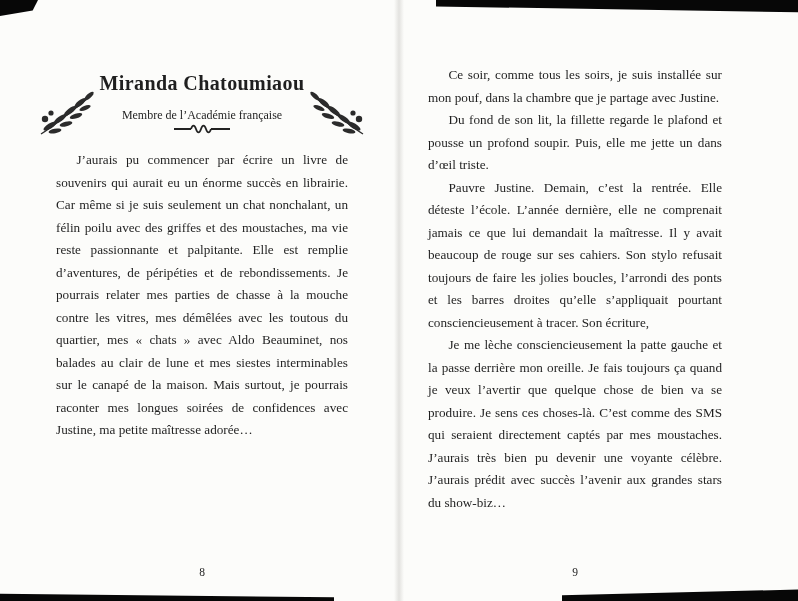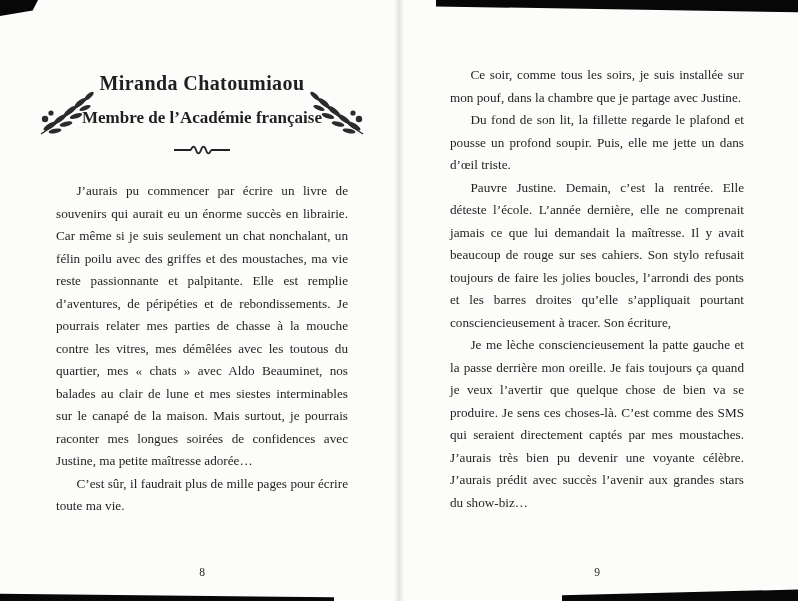--- a/index.html
+++ b/index.html
@@ -29,39 +29,39 @@
   .scan-edge.bl { left: 0; bottom: 0; width: 334px; height: 10px;
     clip-path: polygon(0 28%, 100% 62%, 100% 100%, 0 100%); }
   .scan-edge.br { right: 0; bottom: 0; width: 236px; height: 13px;
     clip-path: polygon(0 55%, 100% 12%, 100% 100%, 0 100%); }
   .gutter {
     position: absolute; left: 394px; top: 0; width: 10px; height: 100%;
     background: linear-gradient(90deg, rgba(0,0,0,0) 0%, rgba(60,55,45,0.13) 50%, rgba(0,0,0,0) 100%);
   }
   .page { position: absolute; top: 0; height: 100%; }
   .page-left  { left: 56px;  width: 292px; }
-  .page-right { left: 450px; width: 294px; }
+  .page-right { left: 428px; width: 294px; }
 
   
   .chapter-header { position: relative; margin-top: 72px; text-align: center; }
   .branch { position: absolute; color: #2b2b2b; }
   .branch-left  { left: -18px; top: 14px; }
   .branch-right { right: -18px; top: 14px; transform: scaleX(-1); }
   .title {
     font-size: 20px; font-weight: 700; letter-spacing: 0.4px;
     line-height: 1.15; margin-bottom: 13px;
   }
   .subtitle { font-size: 15px; font-style: italic; margin-bottom: 13px; }
-  .affiliation { font-size: 17px; font-weight: 700; margin-bottom: 16px; }
+  .affiliation { font-size: 12px; font-weight: 400; }
   .divider { color: #222; line-height: 0; margin-bottom: 6px; }
 
   
   .body-text { text-align: justify; font-size: 13.2px; line-height: 22.5px; }
   .body-text p { text-indent: 1.55em; hyphens: none; }
-  .page-left  .body-text { margin-top: 24px; }
+  .page-left  .body-text { margin-top: 14px; }
   .page-right .body-text { margin-top: 64px; }
 
   .folio {
     position: absolute; left: 0; width: 100%; top: 566px;
     text-align: center; font-size: 11.5px;
   }
 </style>
 </head>
 <body>
 
@@ -117,21 +117,20 @@
         <svg width="58" height="12" viewBox="0 0 58 12" aria-hidden="true">
           <path d="M1 6 H18" fill="none" stroke="currentColor" stroke-width="2"></path>
           <path d="M18 6 c1.5 -4.6 3.5 -4.6 5 0 c1.5 4.6 3.5 4.6 5 0 c1.5 -4.6 3.5 -4.6 5 0 c1.5 4.6 3.5 4.6 5 0" fill="none" stroke="currentColor" stroke-width="1.8"></path>
           <path d="M38 6 H57" fill="none" stroke="currentColor" stroke-width="2"></path>
         </svg>
       </div>
     </header>
 
     <div class="body-text">
       <p>J’aurais pu commencer par écrire un livre de souvenirs qui aurait eu un énorme succès en librairie. Car même si je suis seulement un chat nonchalant, un félin poilu avec des griffes et des moustaches, ma vie reste passionnante et palpitante. Elle est remplie d’aventures, de péripéties et de rebondissements. Je pourrais relater mes parties de chasse à la mouche contre les vitres, mes démêlées avec les toutous du quartier, mes « chats » avec Aldo Beauminet, nos balades au clair de lune et mes siestes interminables sur le canapé de la maison. Mais surtout, je pourrais raconter mes longues soirées de confidences avec Justine, ma petite maîtresse adorée…</p>
-      <p>C’est sûr, il faudrait plus de mille pages pour écrire toute ma vie.</p>
     </div>
 
     <div class="folio">8</div>
   </section>
 
   <section class="page page-right">
     <div class="body-text">
       <p>Ce soir, comme tous les soirs, je suis installée sur mon pouf, dans la chambre que je partage avec Justine.</p>
       <p>Du fond de son lit, la fillette regarde le plafond et pousse un profond soupir. Puis, elle me jette un dans d’œil triste.</p>
       <p>Pauvre Justine. Demain, c’est la rentrée. Elle déteste l’école. L’année dernière, elle ne comprenait jamais ce que lui demandait la maîtresse. Il y avait beaucoup de rouge sur ses cahiers. Son stylo refusait toujours de faire les jolies boucles, l’arrondi des ponts et les barres droites qu’elle s’appliquait pourtant consciencieusement à tracer. Son écriture,</p>

